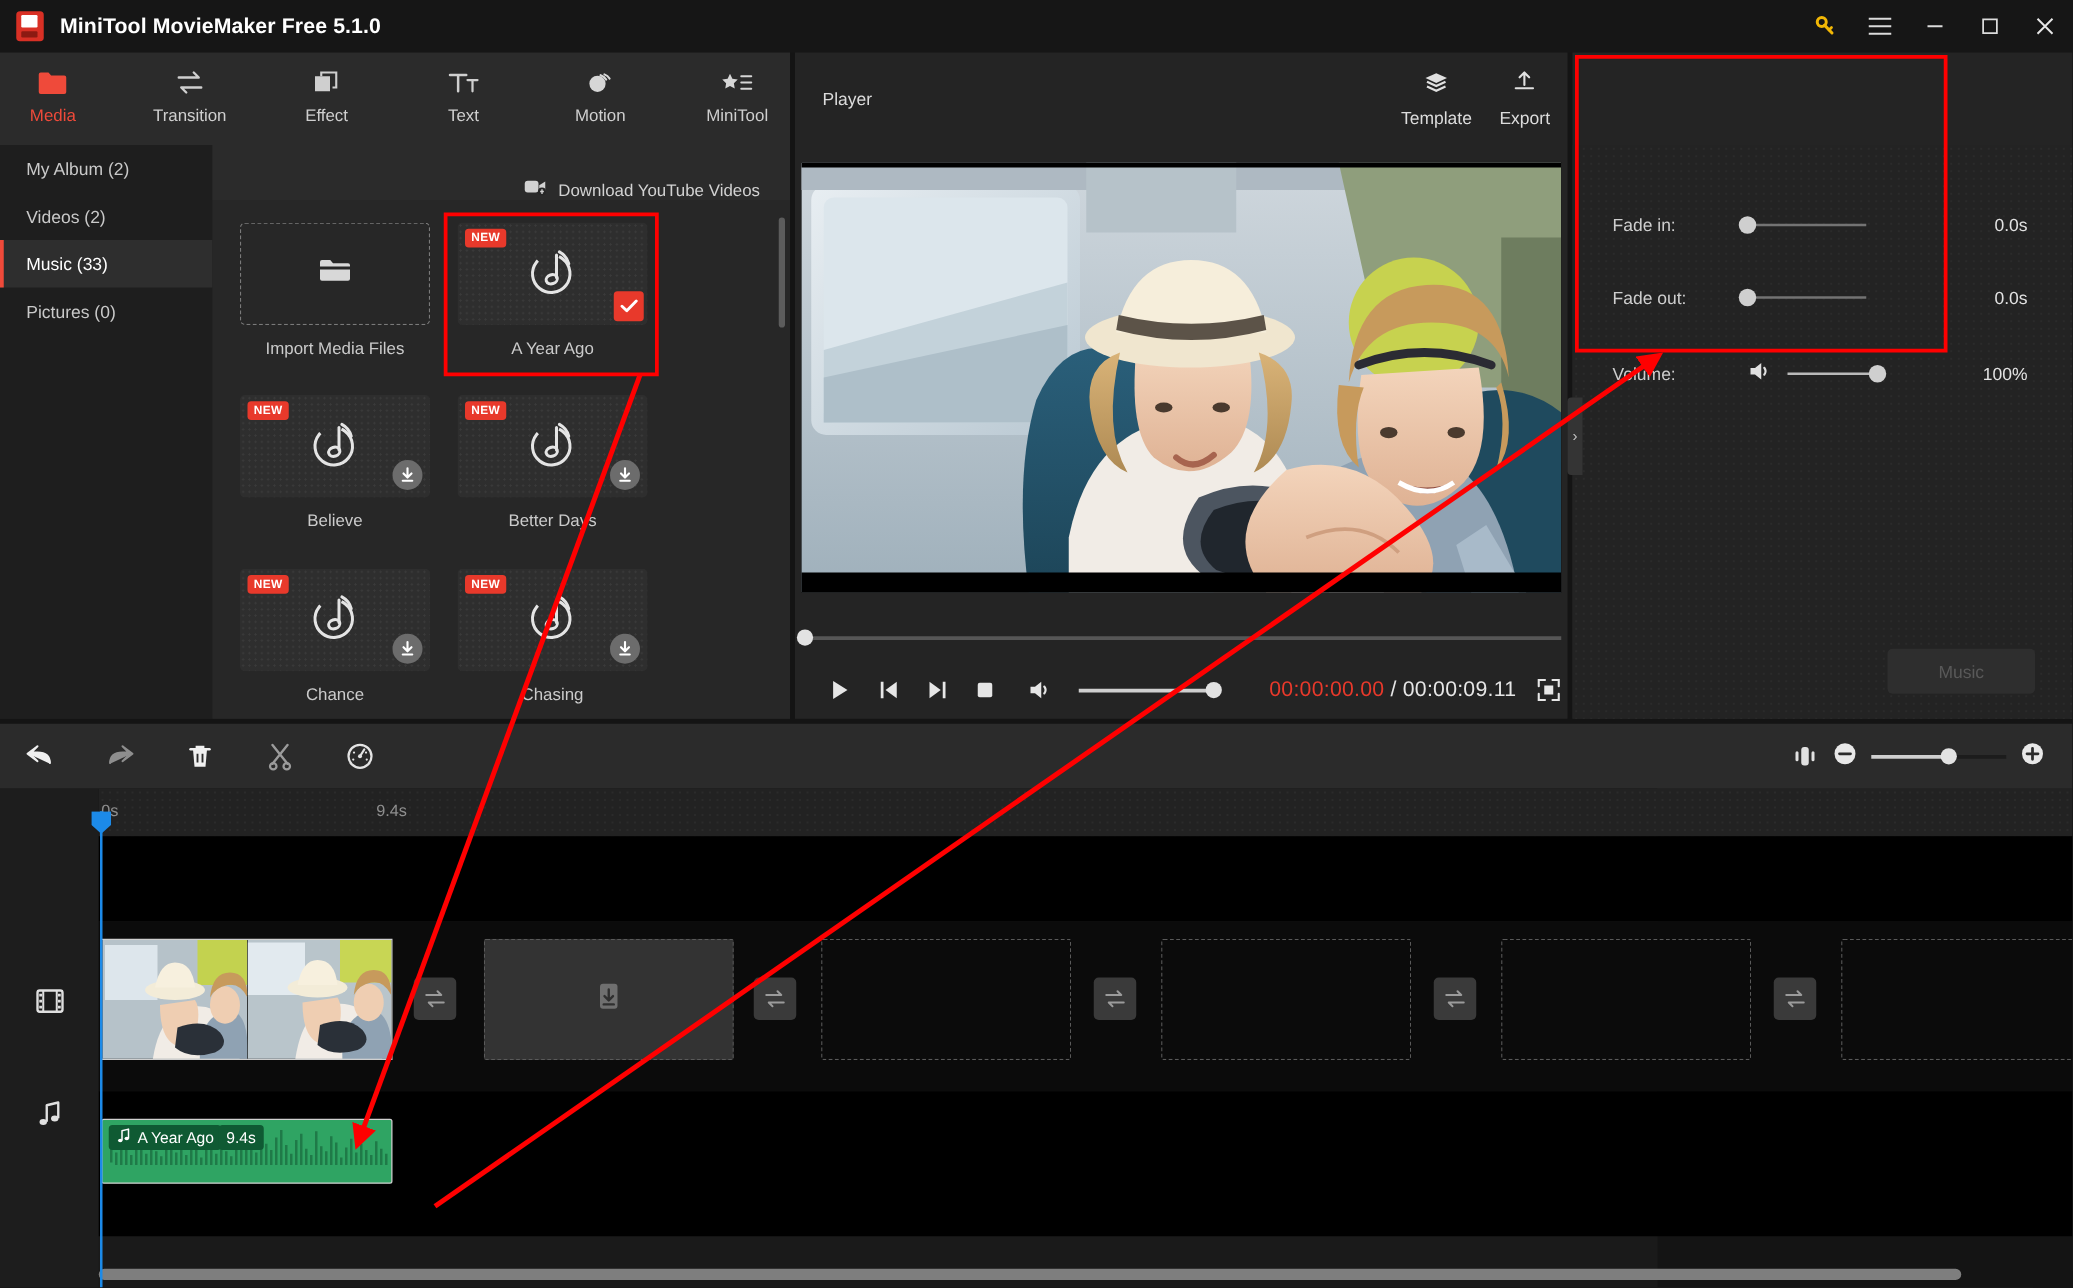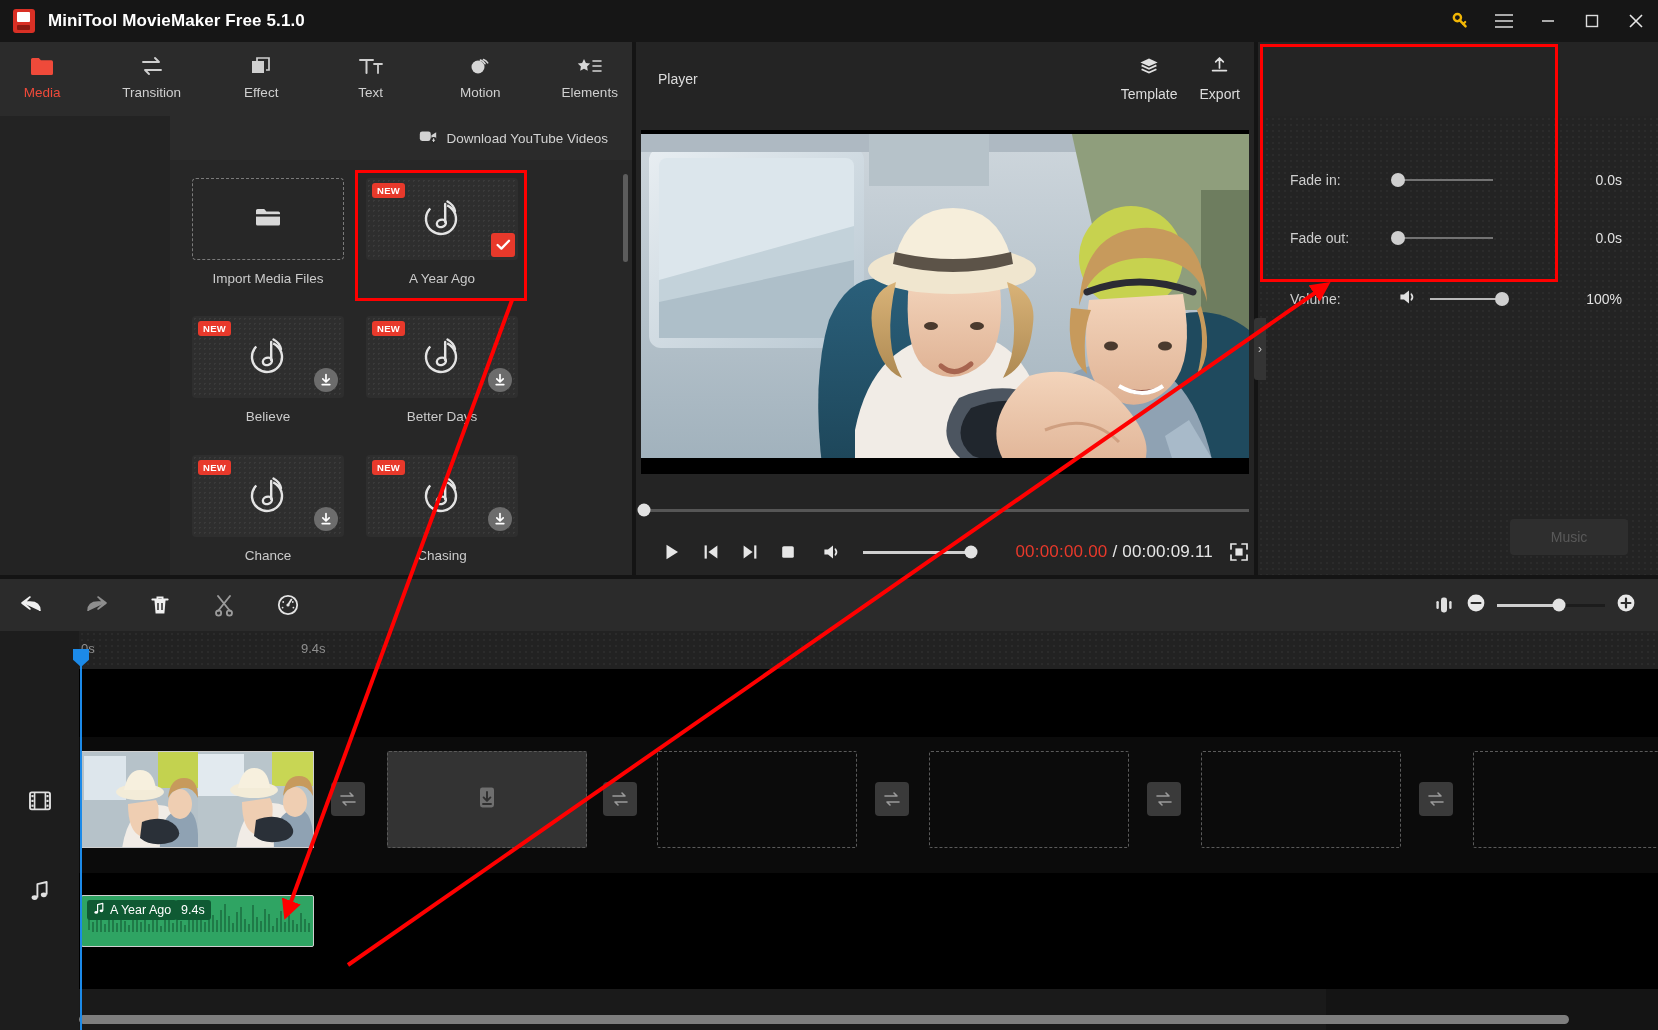--- a/index.html
+++ b/index.html
@@ -65,21 +65,21 @@
     font-size: 14px; color: #c9c9c9; position: relative;
   }
   .sideitem.active { background: #2e2e2e; color: #ffffff; }
   .sideitem.active::before {
     content: ""; position: absolute; left: 0; top: 0; width: 3px; height: 38px; background: #ef4a3a;
   }
   #mediaright {
     position: absolute; left: 170px; top: 0; width: 462px; height: 459px; background: #272727;
   }
   #ytbar {
-    height: 44px; display: flex; align-items: center; justify-content: flex-end;
+    height: 44px; display: flex; align-items: flex-end; justify-content: flex-end;
     padding-right: 24px; gap: 9px; background: #2b2b2b; font-size: 13.5px; color: #d2d2d2;
   }
   #grid {
     position: relative; height: 415px; padding: 18px 24px 0 22px;
     display: flex; flex-wrap: wrap; gap: 18px 22px; overflow: hidden;
   }
   .cell { width: 152px; }
   .thumb {
     width: 152px; height: 82px; border-radius: 4px; position: relative;
     background: #2e2e2e;
@@ -347,25 +347,39 @@
       </span>
       <span>Motion</span>
     </div>
     <div class="tab">
       <span class="ticon">
         <svg width="28" height="22" viewBox="0 0 28 22">
             <path d="M8 4l1.9 3.9 4.3.6-3.1 3 .7 4.3L8 13.8 4.2 15.8l.7-4.3-3.1-3 4.3-.6z" fill="#d6d6d6"></path>
             <path d="M17 6h8M17 11h8M17 16h8" stroke="#d6d6d6" stroke-width="1.6" stroke-linecap="round"></path>
           </svg>
       </span>
-      <span>Elements</span>
+      <span>MiniTool</span>
     </div>
   </div>
 
   <div id="mediapanel">
+    <div id="sidebar">
+      <div class="sideitem">
+        <span>My Album (2)</span>
+      </div>
+      <div class="sideitem">
+        <span>Videos (2)</span>
+      </div>
+      <div class="sideitem active">
+        <span>Music (33)</span>
+      </div>
+      <div class="sideitem">
+        <span>Pictures (0)</span>
+      </div>
+    </div>
 
     <div id="mediaright">
       <div id="ytbar">
         <span>
           <svg width="19" height="15" viewBox="0 0 19 15">
               <rect x="0.8" y="2.5" width="11" height="9.5" rx="2.4" fill="#d2d2d2"></rect>
               <path d="M12.4 6.2 L17.2 3.2 v8.6 L12.4 8.8z" fill="#d2d2d2"></path>
               <circle cx="14.6" cy="11.2" r="3.2" fill="#272727"></circle>
               <path d="M14.6 9.3v3.8M13.1 11.2h3" stroke="#d2d2d2" stroke-width="1.1"></path>
             </svg>

